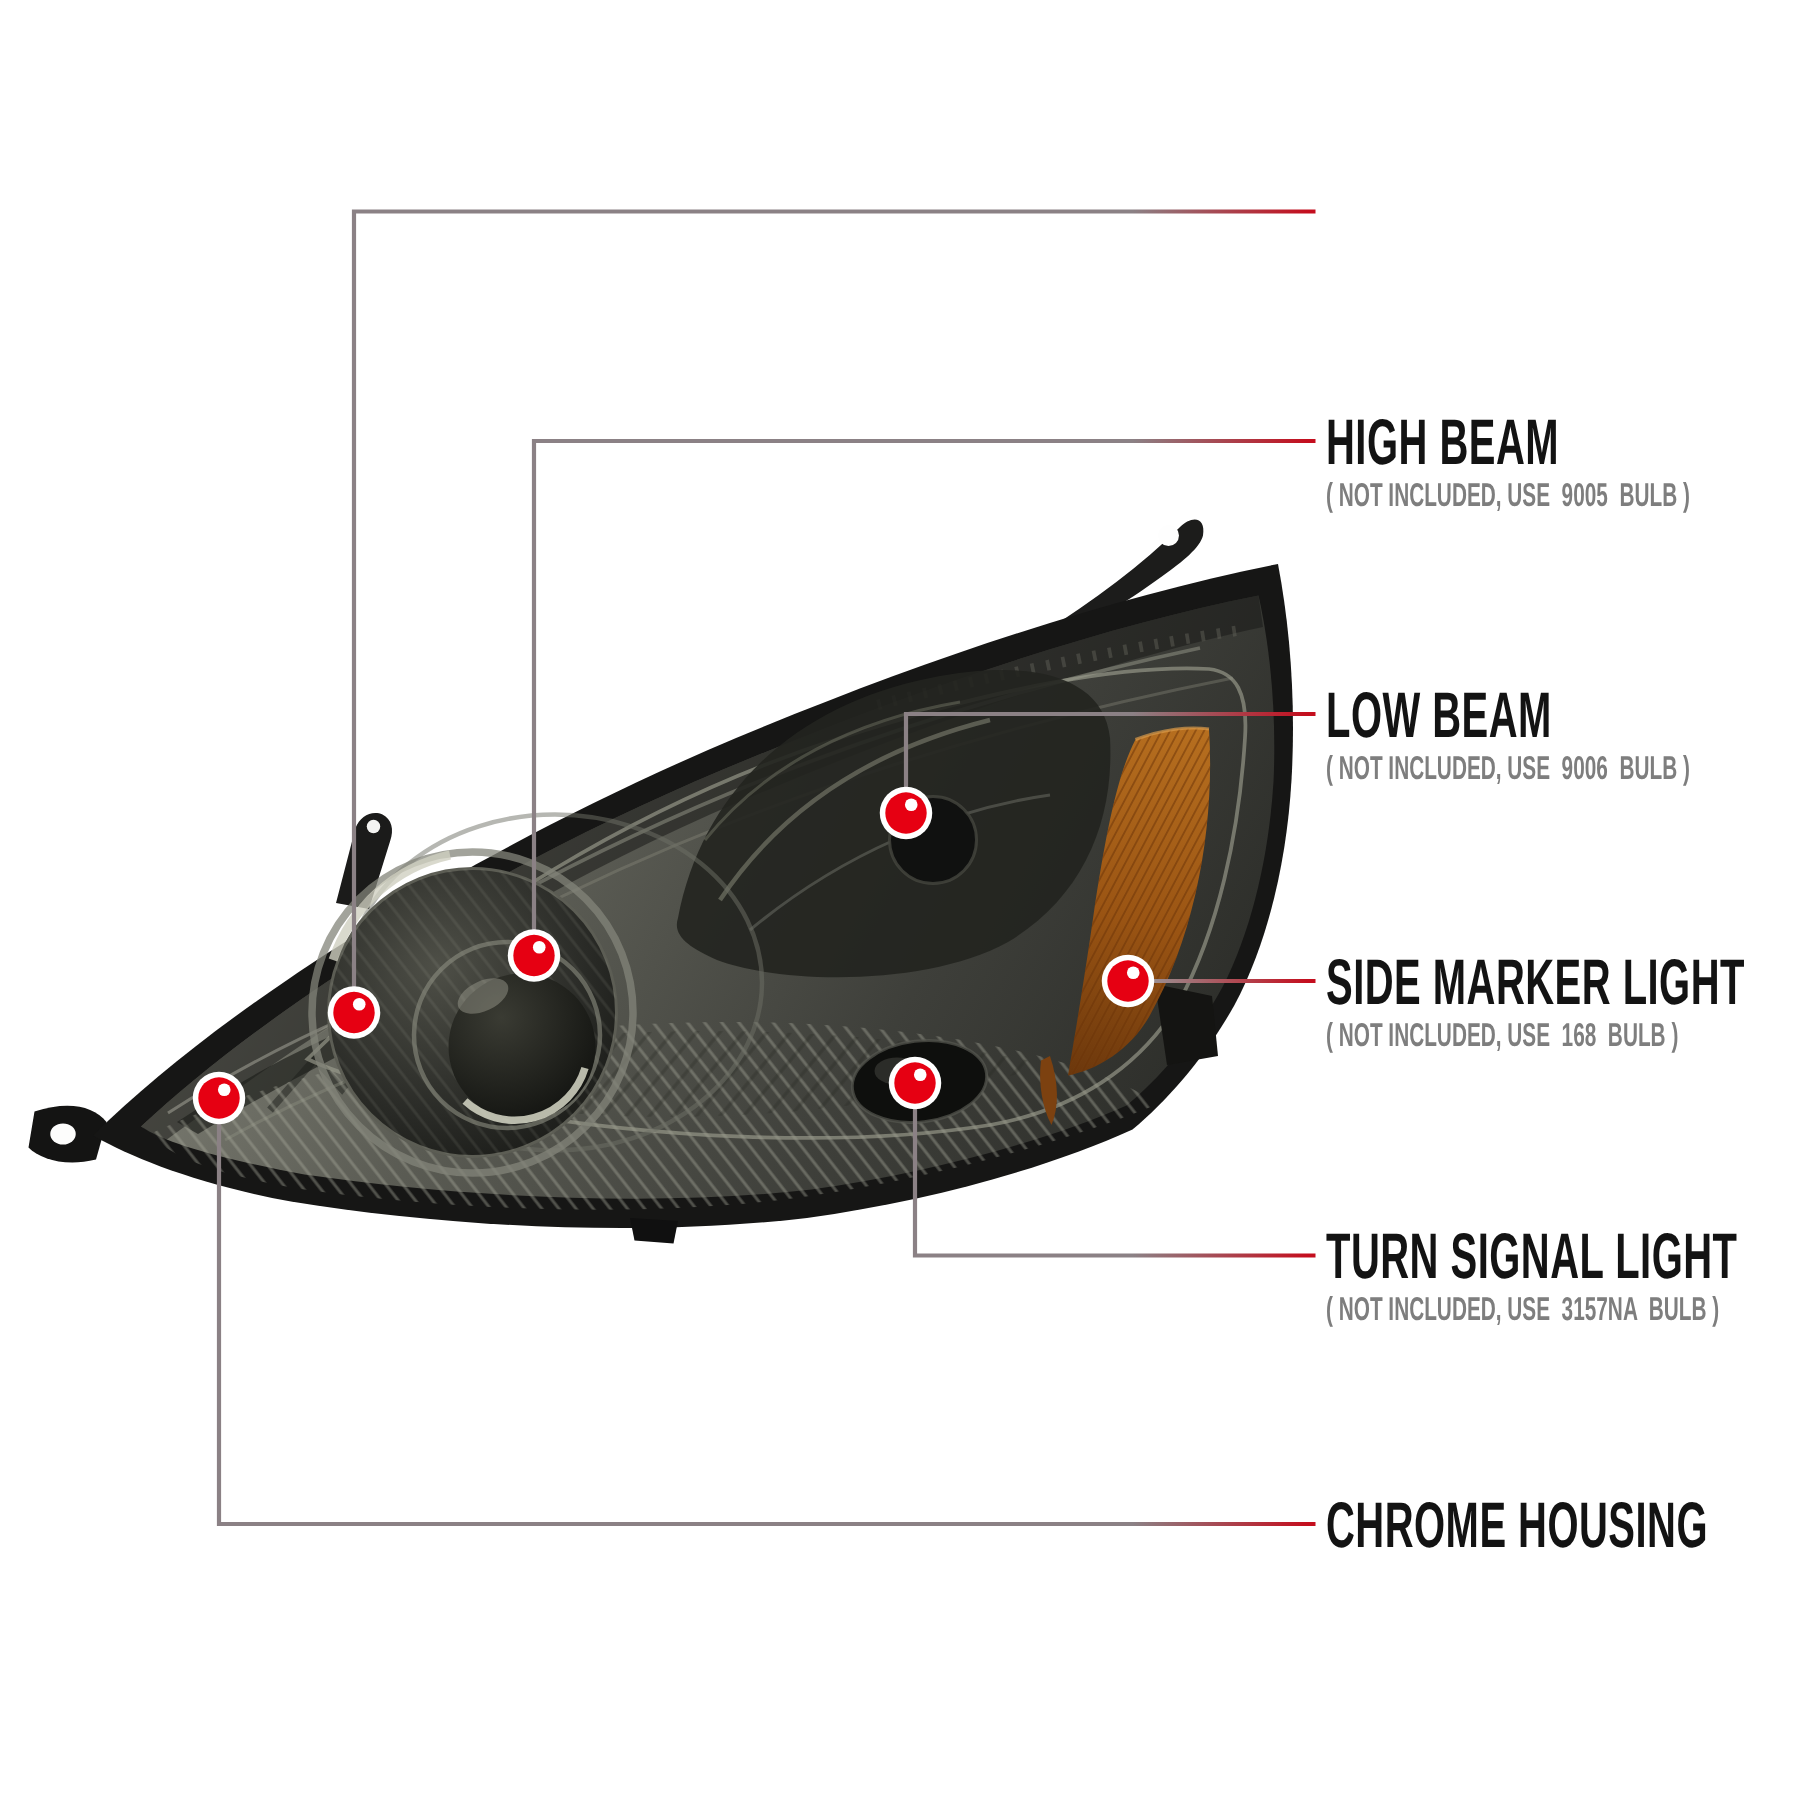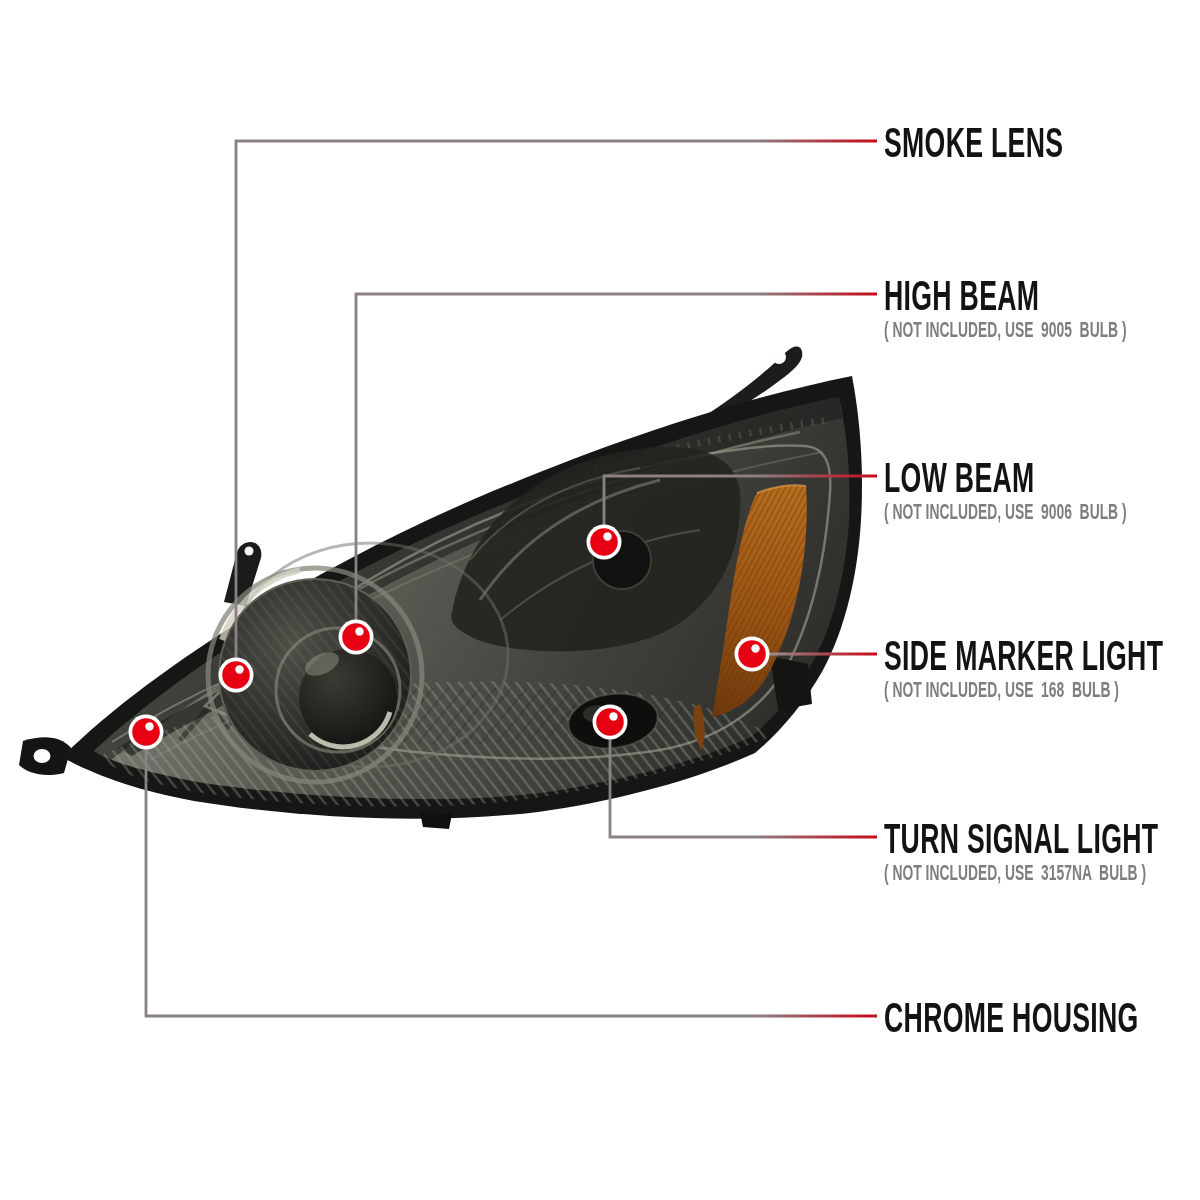--- a/index.html
+++ b/index.html
@@ -213,23 +213,20 @@
       <g>
         <circle cx="146" cy="732" r="17.5" fill="#ffffff"></circle>
           <circle cx="146" cy="732" r="13.8" fill="#e60012"></circle>
           <circle cx="149.5" cy="726.5" r="4.2" fill="#ffffff"></circle>
       </g>
     </g>
   </svg>
 
   <div class="labels">
 
-    <div class="callout" style="top:122px">
-      <div class="main"><span class="cond">SMOKE LENS</span></div>
-    </div>
 
     <div class="callout" style="top:275px">
       <div class="main"><span class="cond">HIGH BEAM</span></div>
       <div class="sub"><span class="cond">( NOT INCLUDED, USE  9005  BULB )</span></div>
     </div>
 
     <div class="callout" style="top:457px">
       <div class="main"><span class="cond">LOW BEAM</span></div>
       <div class="sub"><span class="cond">( NOT INCLUDED, USE  9006  BULB )</span></div>
     </div>

